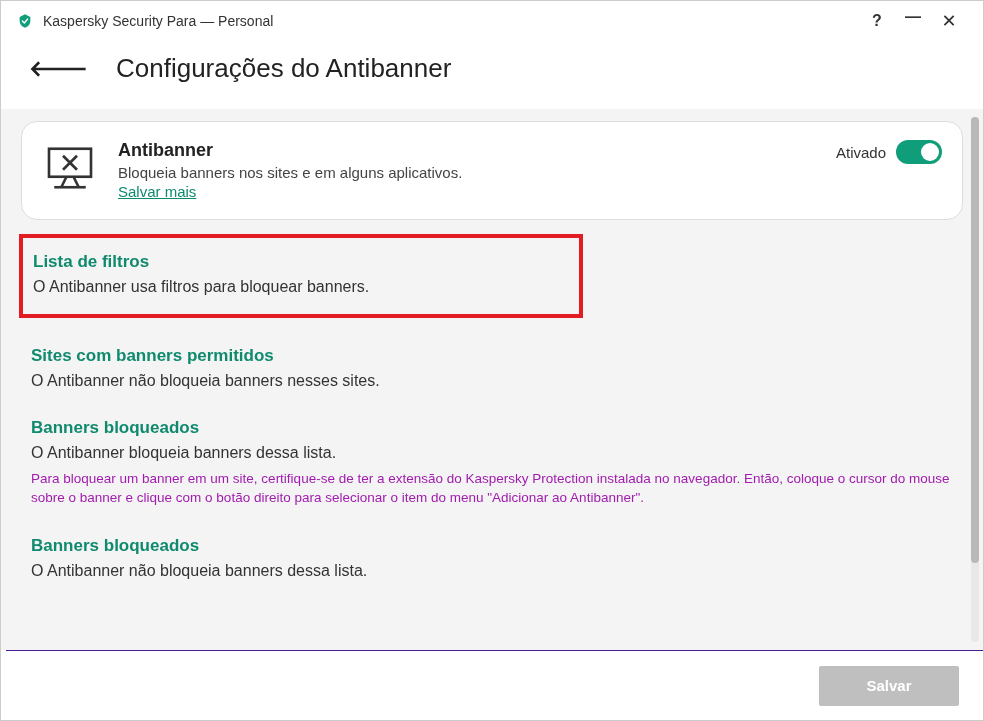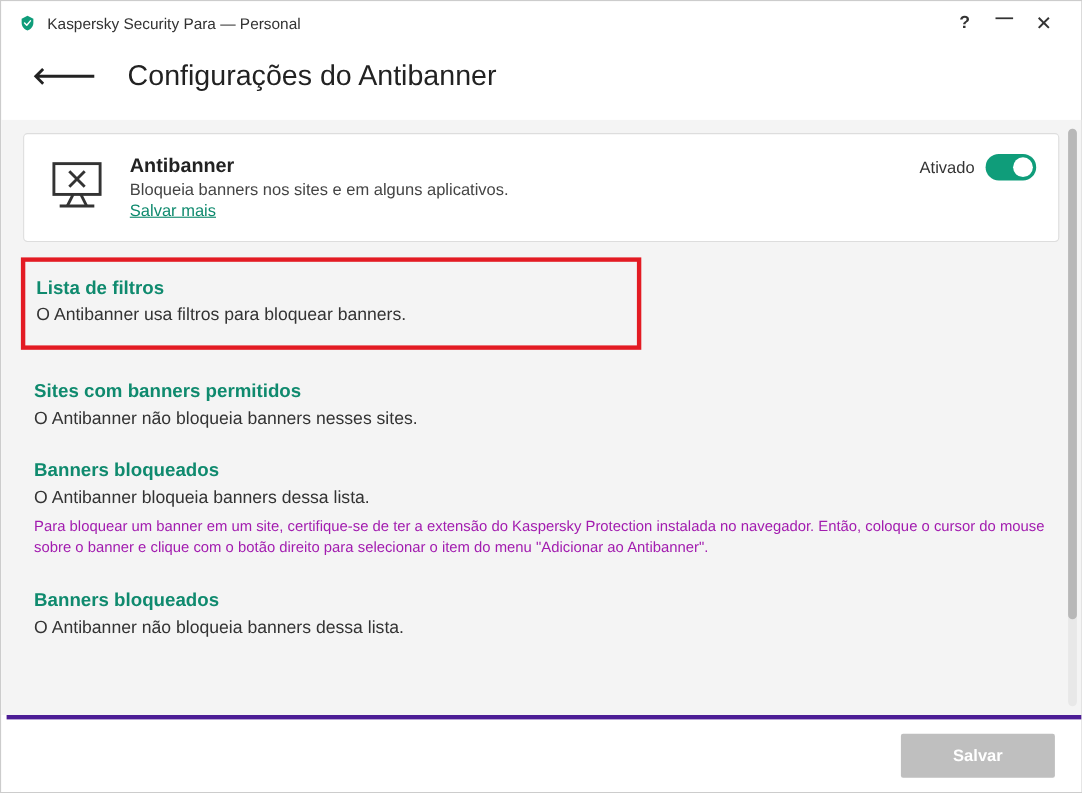--- a/index.html
+++ b/index.html
@@ -57,21 +57,21 @@
       left: 0;
       right: 0;
       bottom: 70px;
       background: #f4f4f4;
       padding: 12px 20px;
       overflow: hidden;
     }
     .feature-card {
       background: #fff;
       border: 1px solid #ddd;
-      border-radius: 4px;
+      border-radius: 16px;
       padding: 18px 20px;
       display: flex;
       align-items: flex-start;
     }
     .feature-icon {
       width: 56px;
       flex-shrink: 0;
       margin-right: 20px;
     }
     .feature-body {
@@ -171,21 +171,21 @@
       position: absolute;
       bottom: 0;
       left: 5px;
       right: 0;
       height: 70px;
       display: flex;
       justify-content: flex-end;
       align-items: center;
       padding: 0 24px;
       gap: 14px;
-      border-top: 4px solid #4c1d95;
+      border-top: 1px solid #4c1d95;
       background: #fff;
     }
     .btn {
       min-width: 140px;
       height: 40px;
       border-radius: 2px;
       font-size: 15px;
       cursor: pointer;
       display: flex;
       align-items: center;

